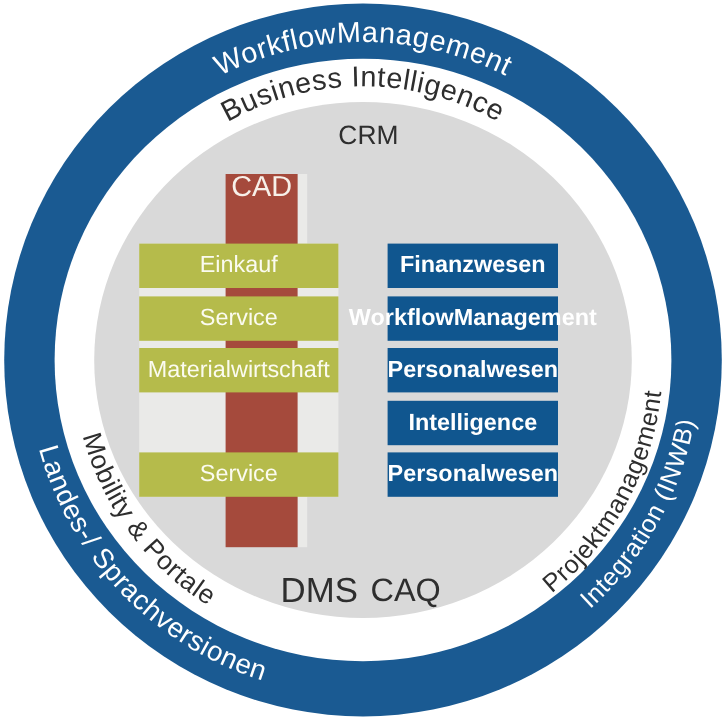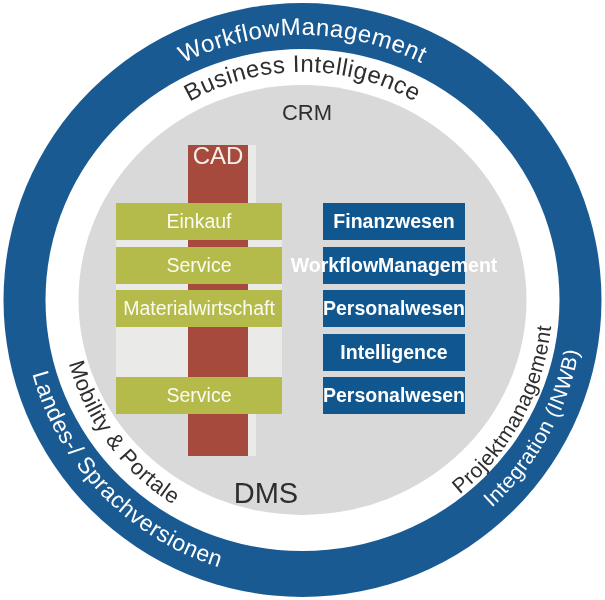--- a/index.html
+++ b/index.html
@@ -93,14 +93,15 @@
   <div class="module green row2">Materialwirtschaft</div>
   <div class="module green row4">Service</div>
 
   <div class="module blue row0">Finanzwesen</div>
   <div class="module blue row1">WorkflowManagement</div>
   <div class="module blue row2">Personalwesen</div>
   <div class="module blue row3">Intelligence</div>
   <div class="module blue row4">Personalwesen</div>
 
   <span class="center-label dms">DMS</span>
+  <span class="center-label caq">CAQ</span>
 
 </div>
 
 </body></html>

